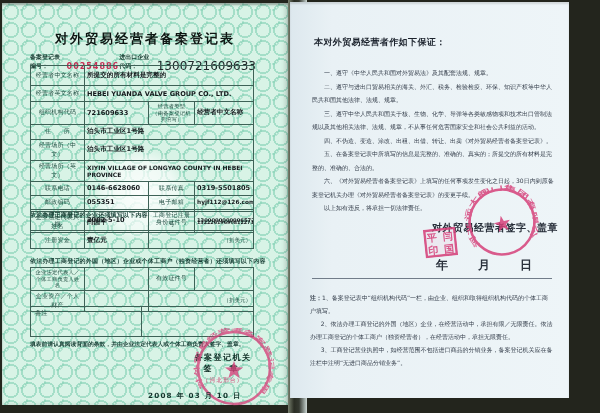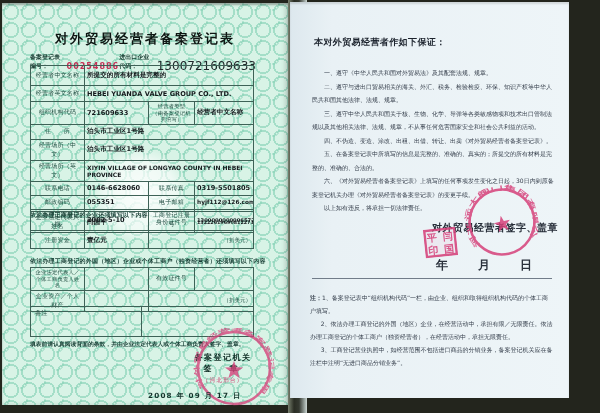--- a/index.html
+++ b/index.html
@@ -198,21 +198,21 @@
       <defs>
           <path id="arcL" d="M 15 76 A 44 44 0 1 1 85 76" fill="none"></path>
         </defs>
       <circle cx="50" cy="50" r="45" fill="none" stroke="#d6417a" stroke-width="3.2"></circle>
       <text font-size="8" fill="#d6417a" font-weight="700">
         <textPath href="#arcL" startOffset="2" textLength="214" lengthAdjust="spacingAndGlyphs">对外贸易经营者备案登记专用章</textPath>
       </text>
       <polygon fill="#d6417a" points="50,41 52.8,49.1 61.4,49.3 54.6,54.5 57.1,62.7 50,57.8 42.9,62.7 45.4,54.5 38.6,49.3 47.2,49.1"></polygon>
     </svg>
 
-    <div class="lp-date">2008 年 09 月 17 日</div>
+    <div class="lp-date">2008 年 03 月 10 日</div>
   </div>
 
   <div class="spine"></div>
 
   <div class="page-right">
     <div class="rp-head">本对外贸易经营者作如下保证：</div>
 
     <div class="rp-body">
       <p>一、遵守《中华人民共和国对外贸易法》及其配套法规、规章。</p>
       <p>二、遵守与进出口贸易相关的海关、外汇、税务、检验检疫、环保、知识产权等中华人民共和国其他法律、法规、规章。</p>

